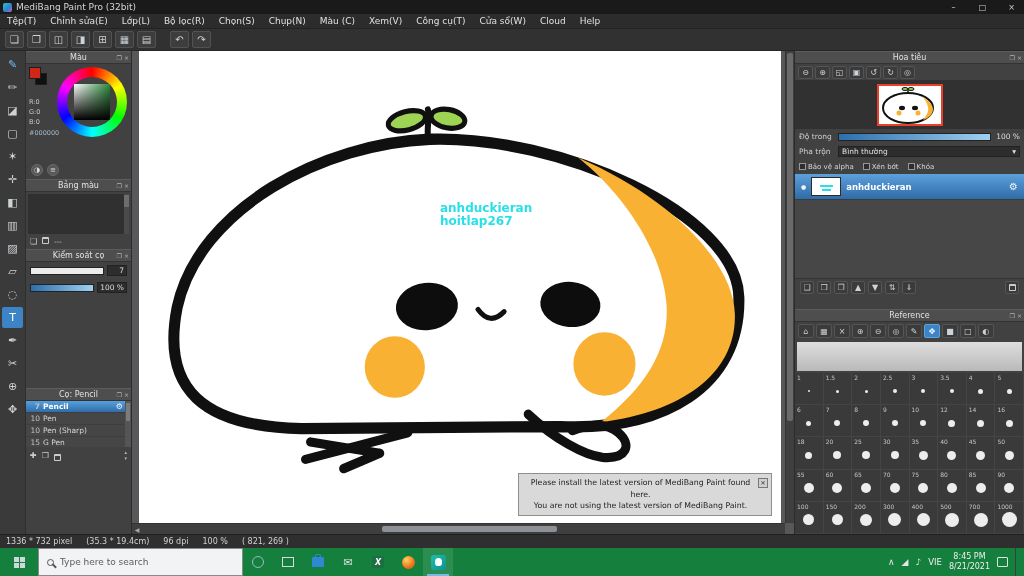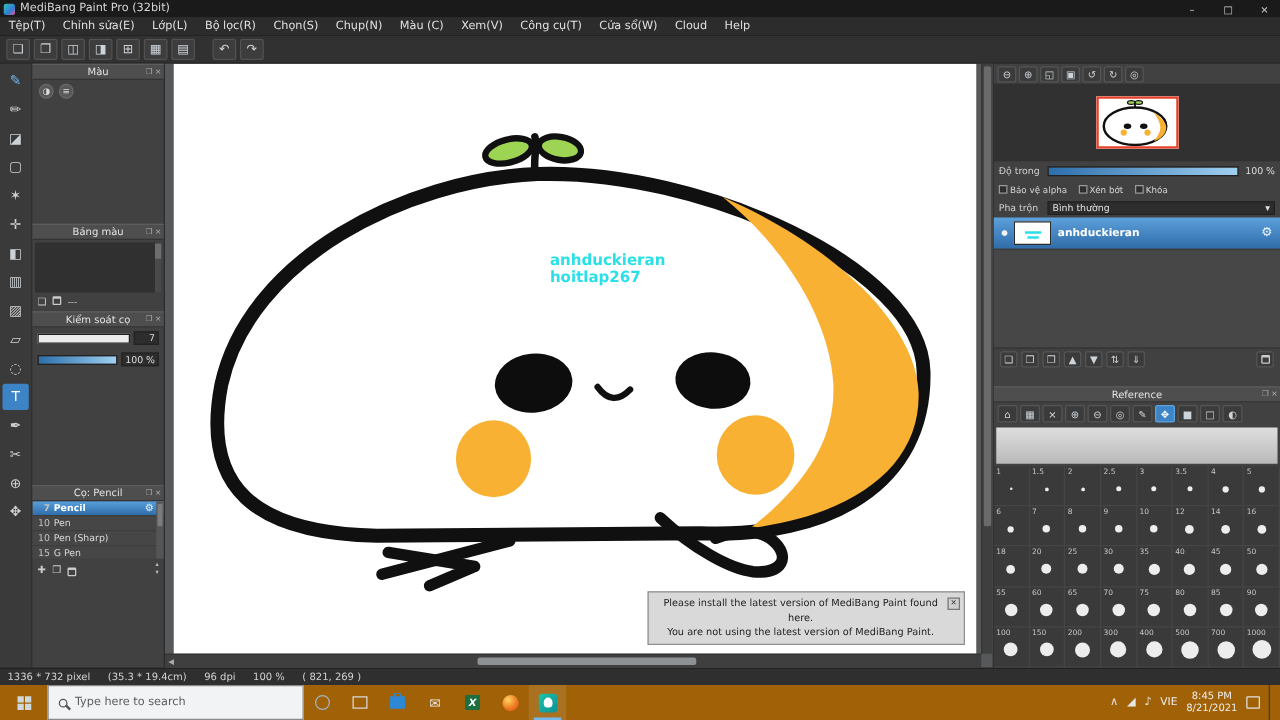--- a/index.html
+++ b/index.html
@@ -123,21 +123,21 @@
 .rico{width:16px;height:14px;background:#3b3b3b;border:1px solid #555;border-radius:2px;color:#ccd3d9;font-size:8px;display:flex;align-items:center;justify-content:center}
 .rico.active{background:#3d84c6;border-color:#5ea3e0;color:#fff}
 .ref-body{flex:1;margin:2px;background:linear-gradient(#dedede,#b9b9b9)}
 .sec-size{height:161px;display:flex;flex-direction:column}
 .size-grid{flex:1;display:grid;grid-template-columns:repeat(8,1fr);grid-template-rows:repeat(5,1fr);background:#3a3a3a}
 .scell{border-right:1px solid #454545;border-bottom:1px solid #454545;position:relative;display:flex;align-items:center;justify-content:center}
 .snum{position:absolute;left:2px;top:1px;font-size:6px;color:#c6c6c6}
 .sdot{border-radius:50%;background:#ededed;margin-top:5px}
 
 .statusbar{height:14px;background:#2f2f2f;border-top:1px solid #1f1f1f;display:flex;align-items:center;gap:14px;padding:0 6px;font-size:8px;color:#d2d2d2}
-.taskbar{height:28px;background:#a16207;display:flex;}
+.taskbar{height:28px;background:#15803d;display:flex;}
 .start{width:38px;height:100%;display:flex;align-items:center;justify-content:center;flex:none}
 .win-logo{display:grid;grid-template-columns:5px 5px;grid-template-rows:5px 5px;gap:1px}
 .win-logo i{background:#cfd8dc}
 .searchbox{width:205px;height:28px;background:#f2f3f4;border:1px solid #8a8a8a;display:flex;align-items:center;gap:6px;padding:0 8px;flex:none}
 .search-glyph{width:7px;height:7px;border:1.5px solid #555;border-radius:50%;position:relative;flex:none}
 .search-glyph i{position:absolute;width:5px;height:1.5px;background:#555;right:-4px;bottom:-2px;transform:rotate(45deg)}
 .search-text{font-size:9px;color:#5c5c5c;white-space:nowrap}
 .taskicons{display:flex;height:100%}
 .task-ico{width:30px;height:100%;display:flex;align-items:center;justify-content:center;position:relative}
 .task-ico.active{background:rgba(255,255,255,.10)}
@@ -221,20 +221,38 @@
 
   <div class="leftpanel">
     <div class="sec-color">
       <div class="phead">
           <span class="ptitle">Màu</span>
           <span class="hicons">
             <span class="hico">❐</span>
             <span class="hico">×</span>
           </span>
         </div>
+      <div class="color-body">
+        <div class="color-left">
+          <div class="swpair">
+            <span class="sw back"></span>
+            <span class="sw front"></span>
+          </div>
+          <div class="rgb">
+            <div>R:0</div>
+            <div>G:0</div>
+            <div>B:0</div>
+          </div>
+          <div class="hex">#000000</div>
+        </div>
+        <div class="wheel">
+          <div class="wheel-hole"></div>
+          <div class="wheel-sq"></div>
+        </div>
+      </div>
       <div class="color-foot">
         <span class="cbtn">◑</span>
         <span class="cbtn">≡</span>
       </div>
     </div>
 
     <div class="sec-palette">
       <div class="phead">
           <span class="ptitle">Bảng màu</span>
           <span class="hicons">
@@ -350,20 +368,27 @@
         </div>
       <div class="hscroll">
         <span class="harrow">◀</span>
         <div class="hthumb"></div>
       </div>
     </div>
   </div>
 
   <div class="rightpanel">
     <div class="sec-nav">
+      <div class="phead">
+          <span class="ptitle">Hoa tiêu</span>
+          <span class="hicons">
+            <span class="hico">❐</span>
+            <span class="hico">×</span>
+          </span>
+        </div>
       <div class="nav-icons" id="navicons">
           <span class="nico">⊖</span>
           <span class="nico">⊕</span>
           <span class="nico">◱</span>
           <span class="nico">▣</span>
           <span class="nico">↺</span>
           <span class="nico">↻</span>
           <span class="nico">◎</span>
         </div>
       <div class="nav-thumb-wrap">
@@ -383,41 +408,41 @@
         </div>
       </div>
     </div>
 
     <div class="sec-layers">
       <div class="lrow">
         <span class="llabel">Độ trong</span>
         <div class="opac-track"></div>
         <span class="opac-val">100 %</span>
       </div>
-      <div class="lrow" id="checksrow">
-          <span class="chk">
-            <i class="cbx"></i>
-            <span class="clb">Bảo vệ alpha</span>
-          </span>
-          <span class="chk">
-            <i class="cbx"></i>
-            <span class="clb">Xén bớt</span>
-          </span>
-          <span class="chk">
-            <i class="cbx"></i>
-            <span class="clb">Khóa</span>
-          </span>
-        </div>
       <div class="lrow">
         <span class="llabel">Pha trộn</span>
         <div class="blend-select">
           <span>Bình thường</span>
           <span>▾</span>
         </div>
       </div>
+      <div class="lrow" id="checksrow">
+          <span class="chk">
+            <i class="cbx"></i>
+            <span class="clb">Bảo vệ alpha</span>
+          </span>
+          <span class="chk">
+            <i class="cbx"></i>
+            <span class="clb">Xén bớt</span>
+          </span>
+          <span class="chk">
+            <i class="cbx"></i>
+            <span class="clb">Khóa</span>
+          </span>
+        </div>
       <div class="layer-list" id="layerlist">
           <div class="layer-row sel">
             <span class="leye">●</span>
             <span class="lthumb">
               <i class="cy1"></i>
               <i class="cy2"></i>
             </span>
             <span class="lname">anhduckieran</span>
             <span class="lgear">⚙</span>
           </div>

